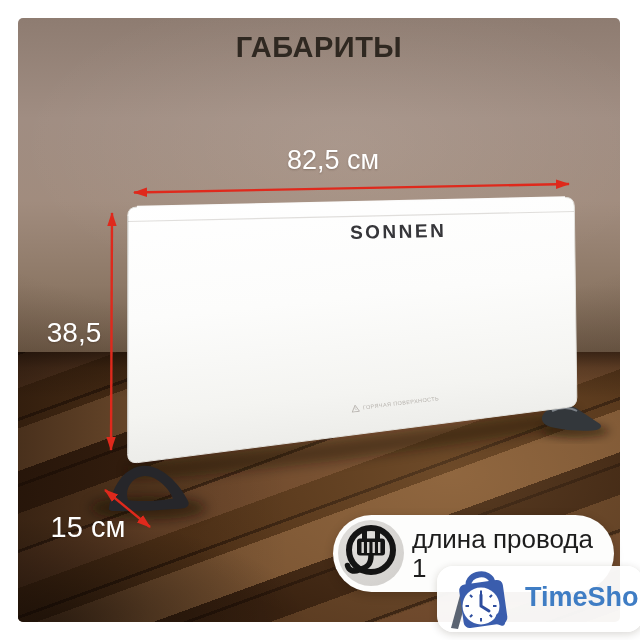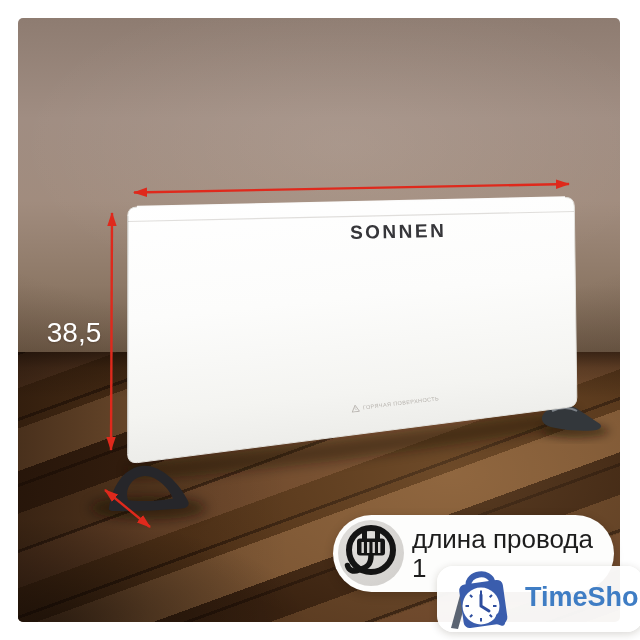--- a/index.html
+++ b/index.html
@@ -91,23 +91,26 @@
     <path d="M128,221.5 L574,211.5" stroke="#a9a49e" stroke-width="1.2" opacity="0.35"></path>
     <path d="M127.8,216 L127.7,454" stroke="#000000" stroke-width="2" opacity="0.08"></path>
 
     <g stroke="#df291c" stroke-width="2.4">
       <line x1="134" y1="192.5" x2="569" y2="184" marker-start="url(#ah)" marker-end="url(#ah)"></line>
       <line x1="112" y1="213" x2="111" y2="450" marker-start="url(#ah)" marker-end="url(#ah)"></line>
       <line x1="105" y1="490" x2="150" y2="527" marker-start="url(#ah)" marker-end="url(#ah)"></line>
     </g>
   </svg>
 
+  <div class="title">ГАБАРИТЫ</div>
+  <div class="lbl dim-w">82,5 см</div>
   <div class="lbl dim-h">
     <div>38,5</div>
   </div>
+  <div class="lbl dim-d">15 см</div>
 
   <div class="brand">SONNEN</div>
 
   <div class="warn">
     <svg width="9" height="8" viewBox="0 0 12 11">
       <path d="M6,1 L11,10 L1,10 Z" fill="none" stroke="#b7b3ae" stroke-width="1.2"></path>
       <path d="M4.5,5 q1,-1 2,0 M5.5,7 q1,-1 2,0" stroke="#b7b3ae" stroke-width="0.8" fill="none"></path>
     </svg>
     <span>ГОРЯЧАЯ ПОВЕРХНОСТЬ</span>
   </div>

